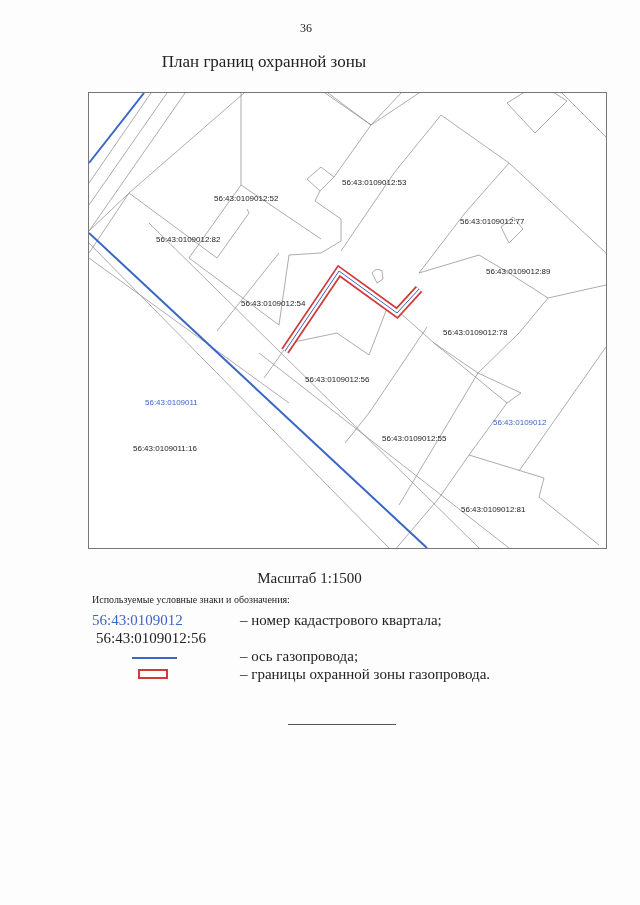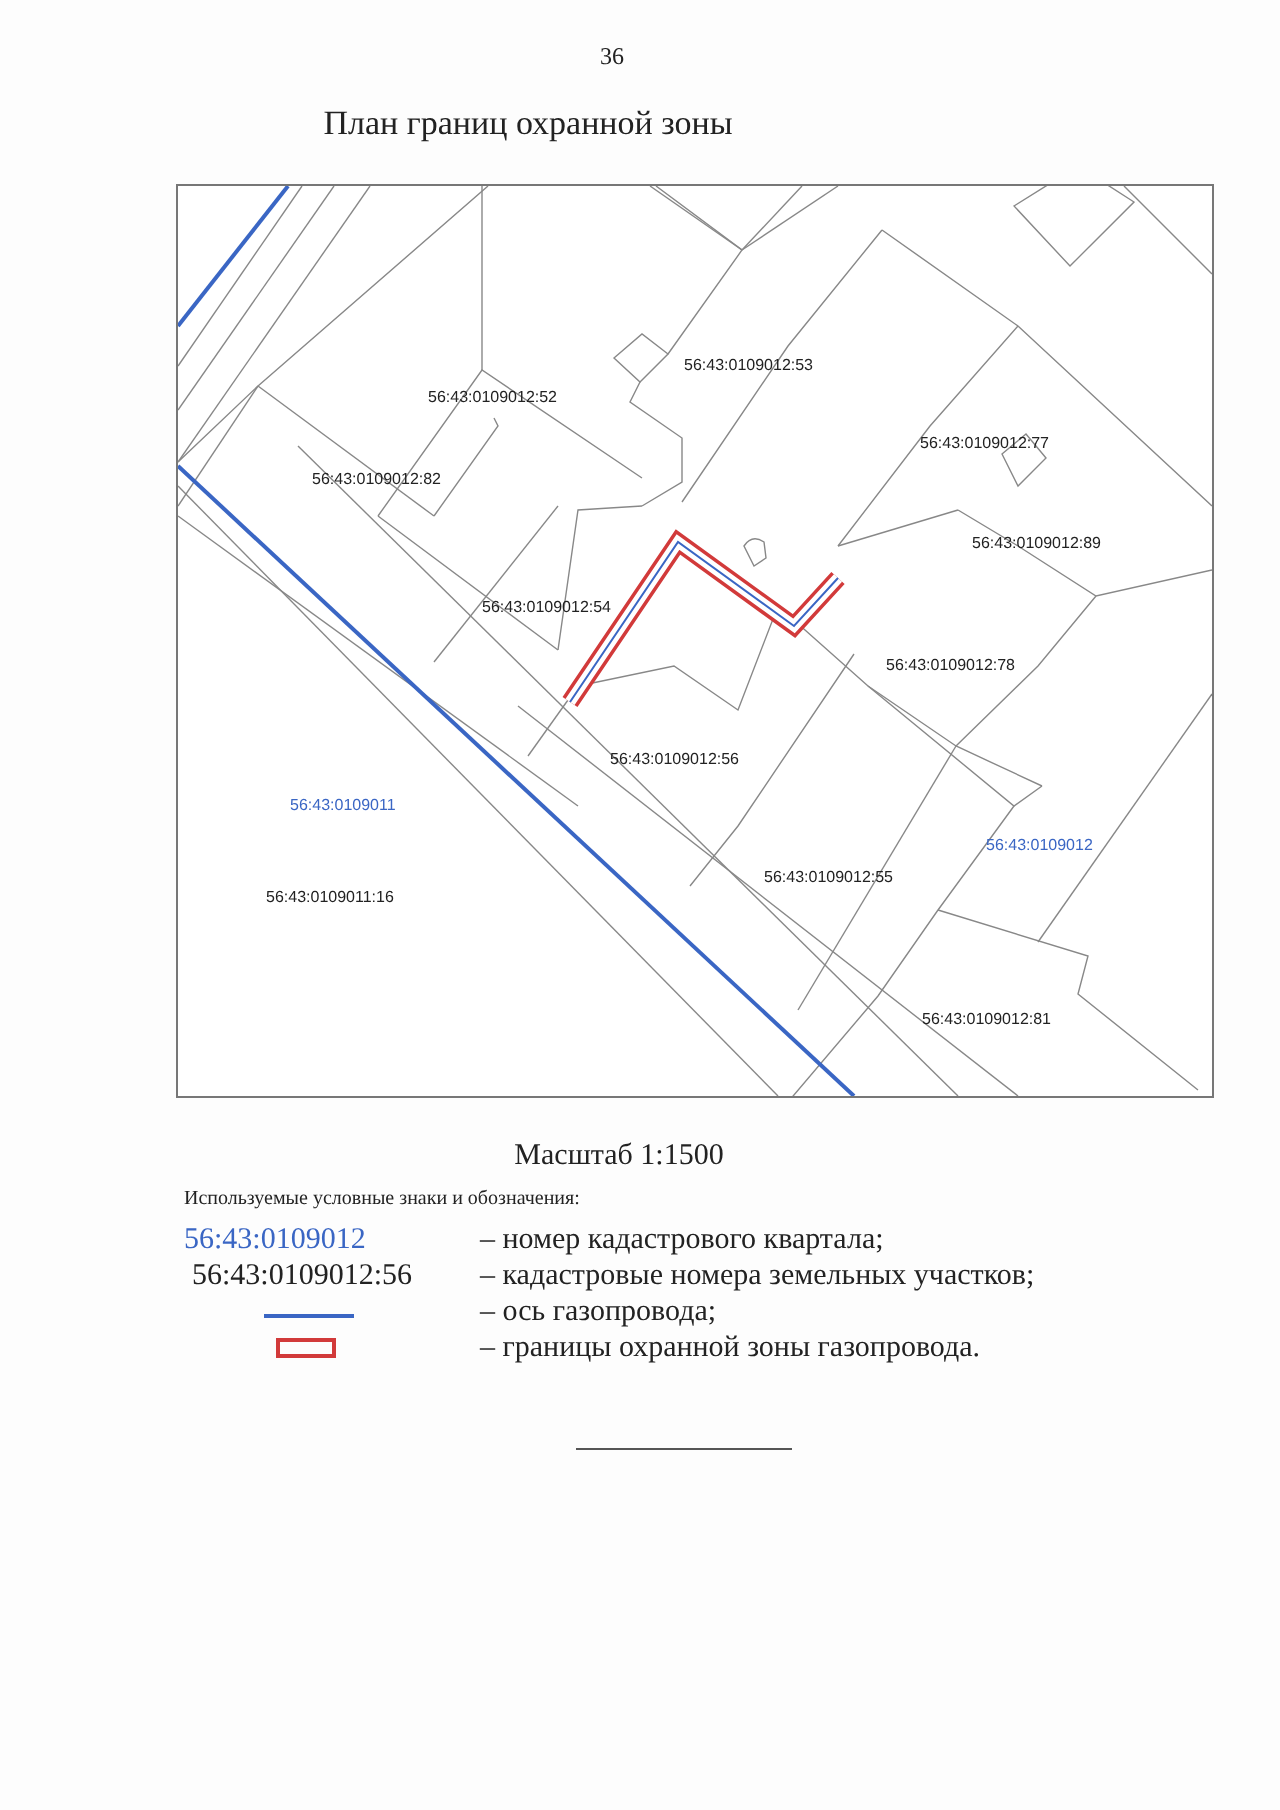--- a/index.html
+++ b/index.html
@@ -117,21 +117,20 @@
 
 <div class="scale">Масштаб 1:1500</div>
 <div class="legend-title">Используемые условные знаки и обозначения:</div>
 
 <div class="leg-row" style="top:612px;">
   <span class="leg-key blue">56:43:0109012</span>
   <span class="leg-desc">– номер кадастрового квартала;</span>
 </div>
 <div class="leg-row" style="top:630px;">
   <span class="leg-key" style="left:4px;">56:43:0109012:56</span>
-  <span class="leg-desc">– кадастровые номера земельных участков;</span>
 </div>
 <div class="leg-row" style="top:648px;">
   <span class="leg-line"></span>
   <span class="leg-desc">– ось газопровода;</span>
 </div>
 <div class="leg-row" style="top:666px;">
   <span class="leg-rect"></span>
   <span class="leg-desc">– границы охранной зоны газопровода.</span>
 </div>
 

